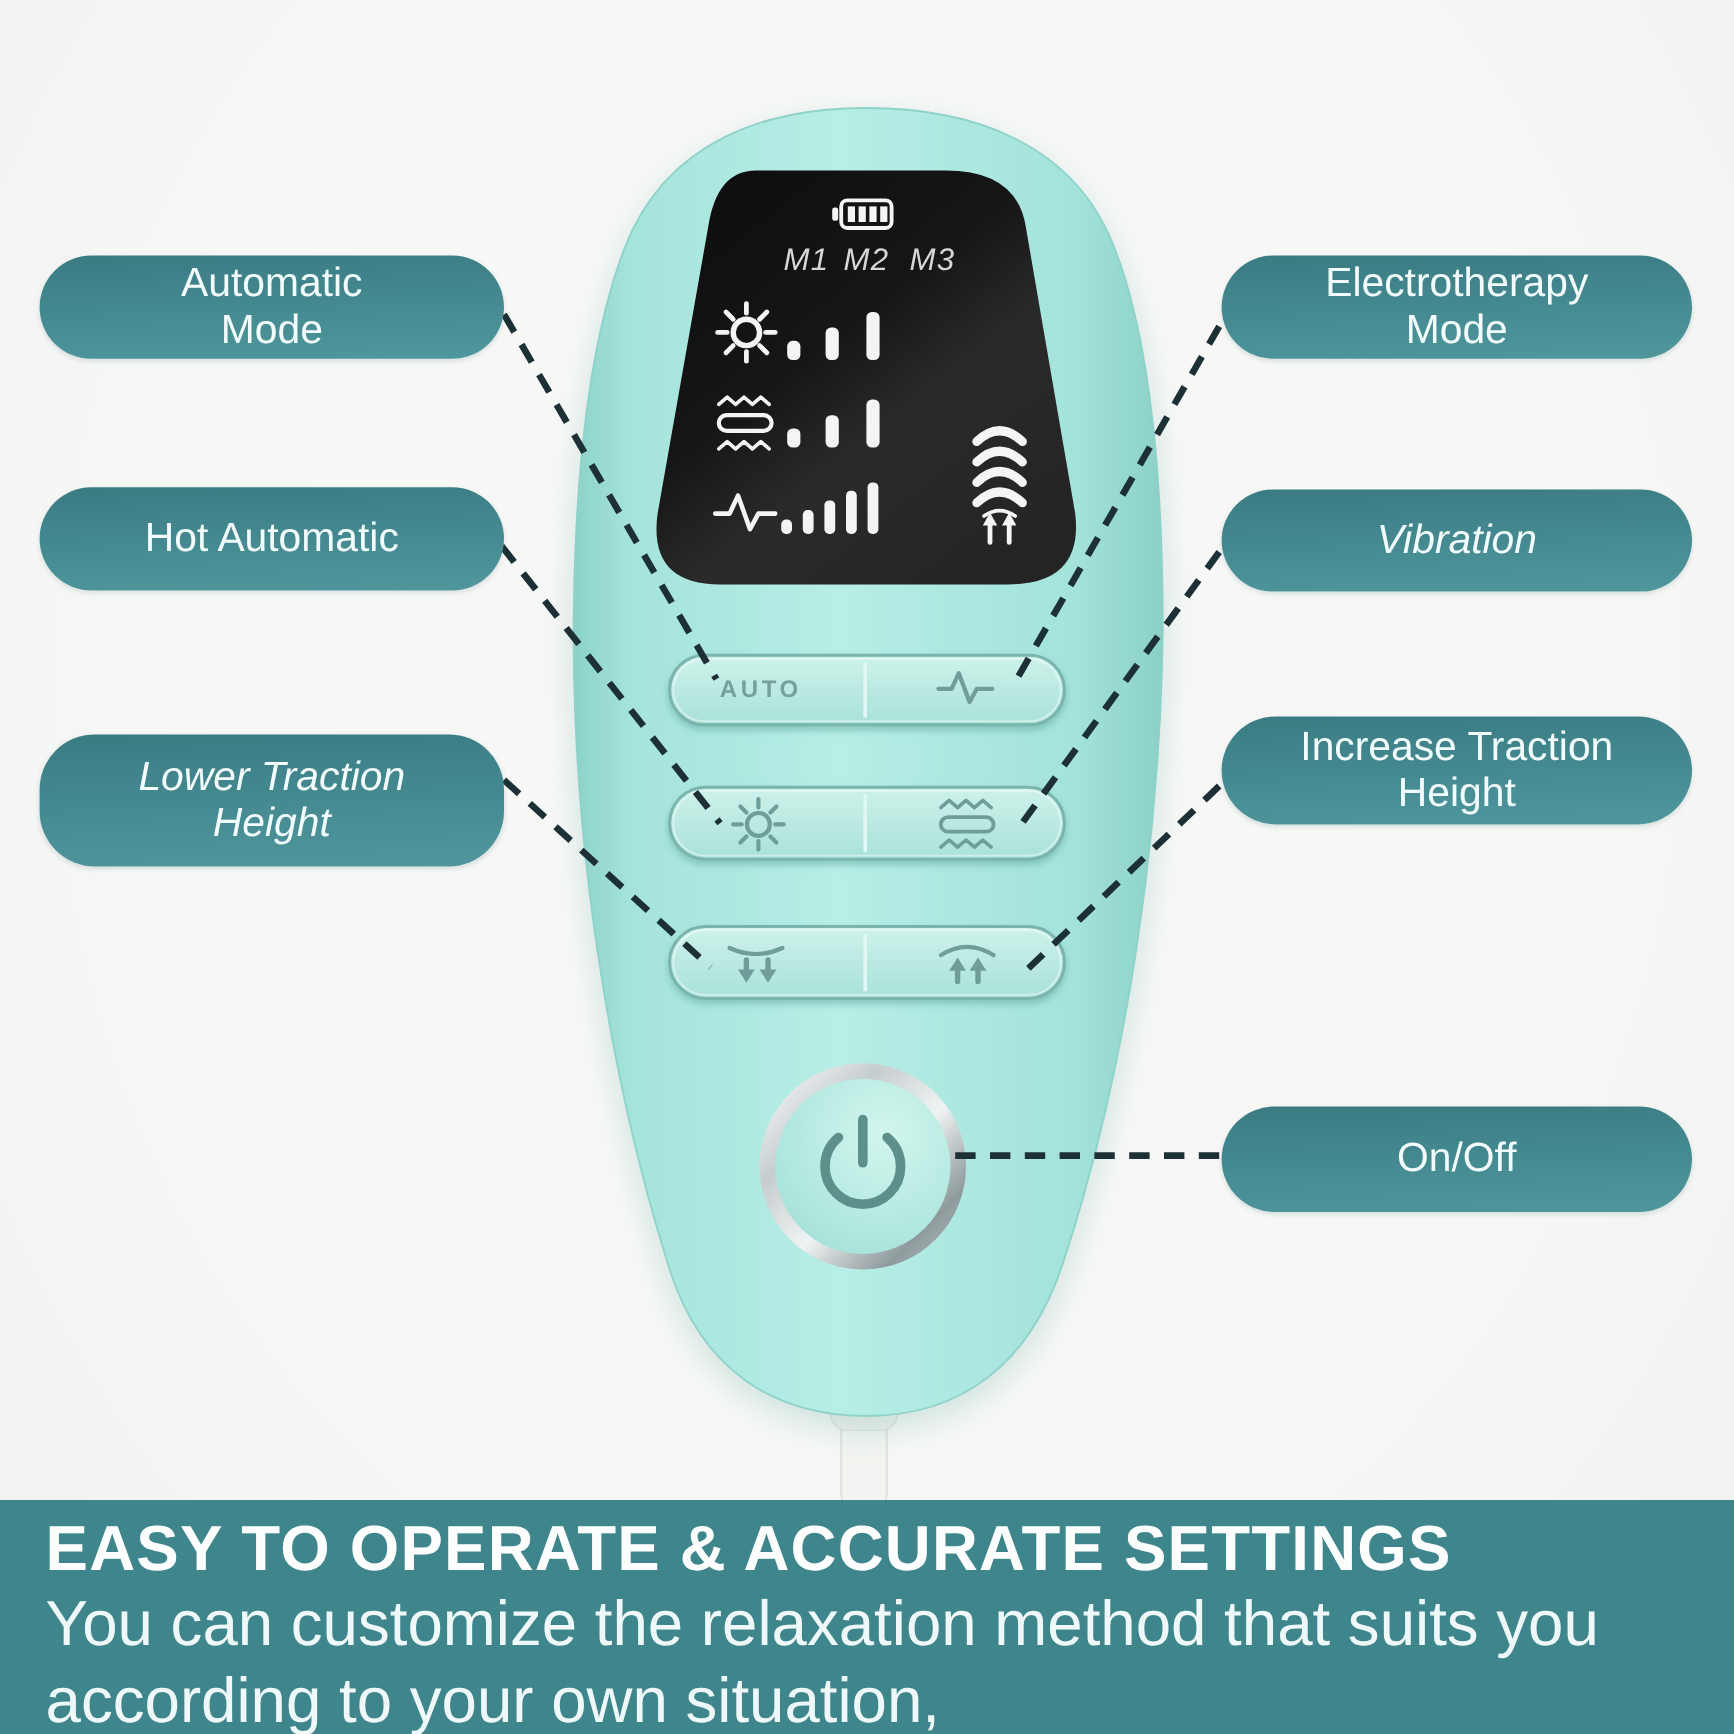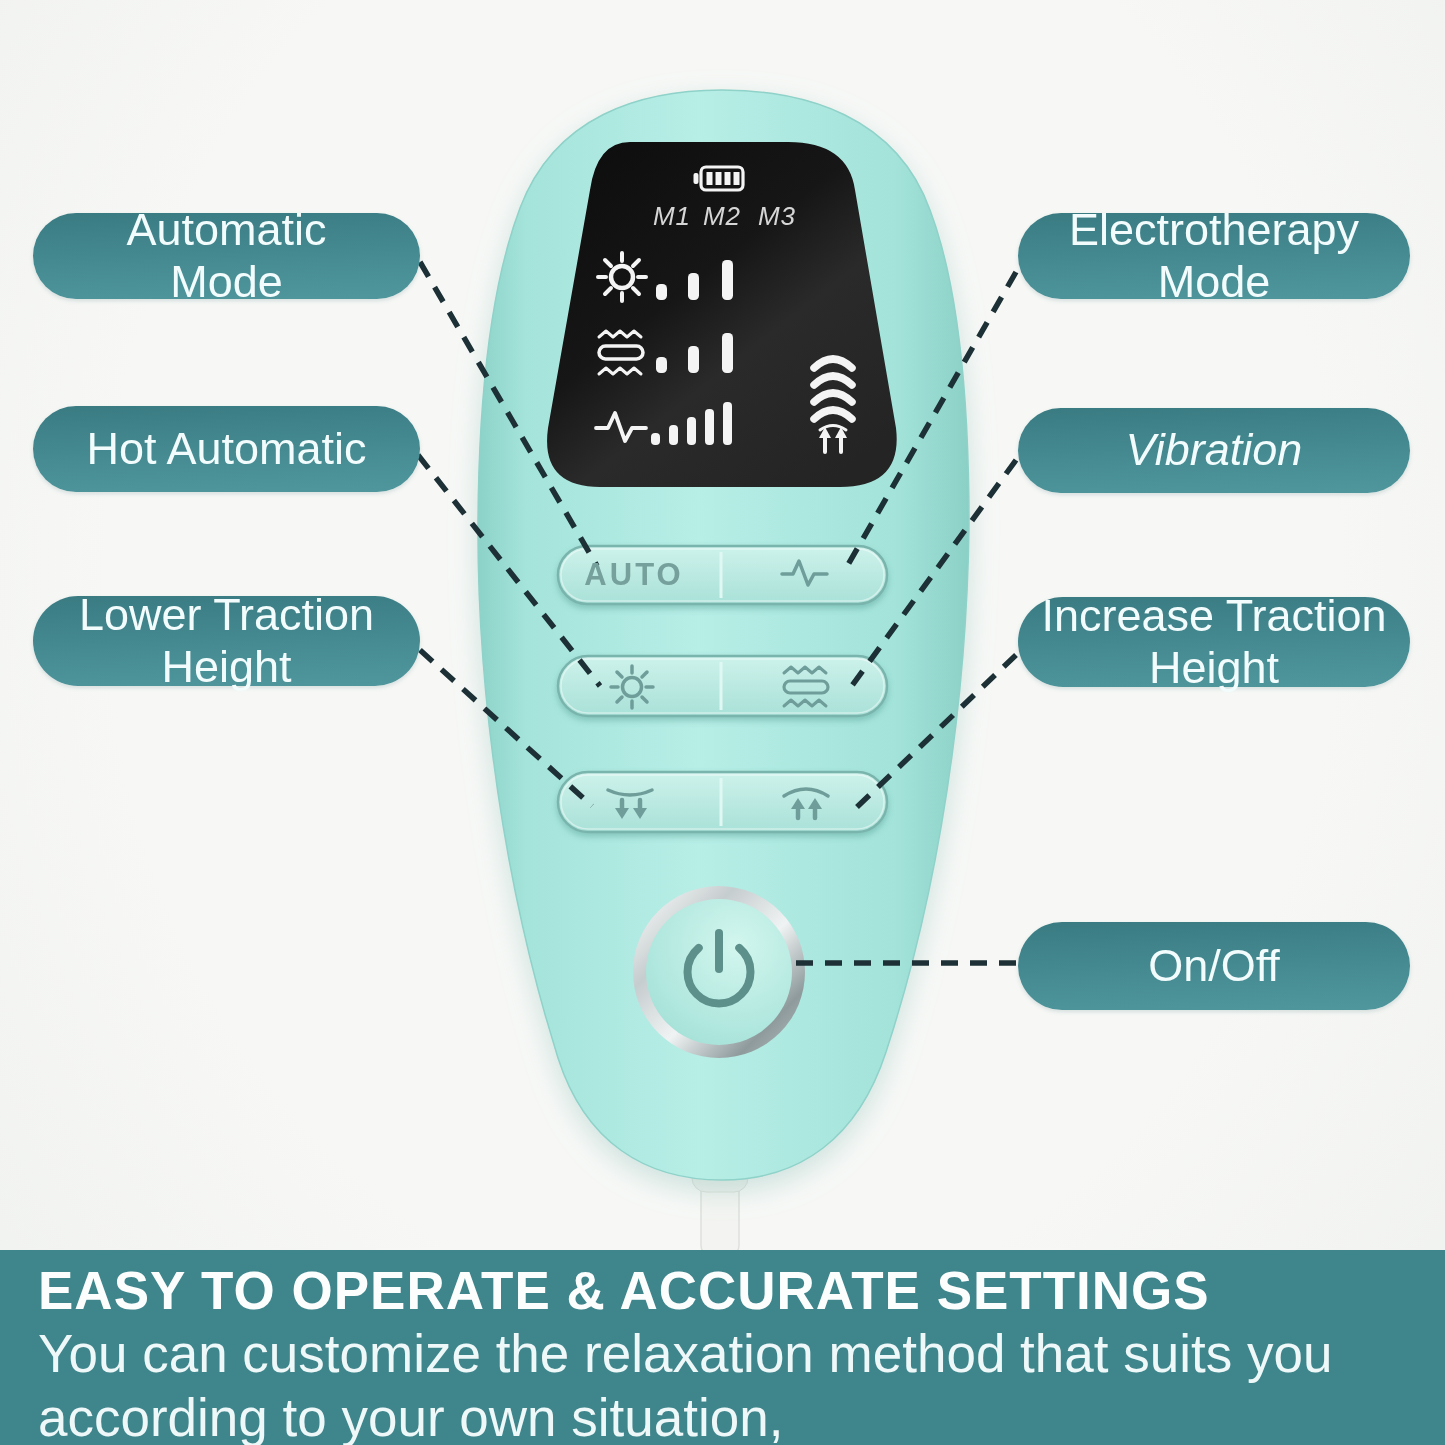--- a/index.html
+++ b/index.html
@@ -4,32 +4,32 @@
 <style>
   html,body{margin:0;padding:0;background:#e9eae8;}
   .canvas{
     position:relative;width:1445px;height:1445px;overflow:hidden;
     background:radial-gradient(ellipse at 50% 40%, #f7f8f6 60%, #eff1ee 100%);
     font-family:"Liberation Sans", sans-serif;
   }
   svg{position:absolute;left:0;top:0;}
   .callout{
     position:absolute;display:flex;align-items:center;justify-content:center;
-    text-align:center;color:#f2fcfc;font-size:45px;line-height:1.16;
+    text-align:center;color:#f2fcfc;font-size:34px;line-height:1.16;
     border-radius:46px;white-space:pre-line;
     background:linear-gradient(178deg,#3a7b82 0%,#478c93 58%,#4f969d 100%);
     box-shadow:0 2px 4px rgba(60,110,110,0.18);
   }
   .screen-label{
     position:absolute;transform:translateX(-50%);
     color:#d6d6d6;font-size:26px;letter-spacing:1px;font-style:italic;
   }
   .auto-label{
     position:absolute;transform:translate(-50%,-50%);
-    color:#76a09b;font-size:31px;font-weight:bold;letter-spacing:3px;
+    color:#76a09b;font-size:20px;font-weight:bold;letter-spacing:3px;
   }
   .banner{
     position:absolute;left:0;top:1250px;width:1445px;height:195px;
     background:#3e858c;color:#fdffff;
   }
   .banner-title{
     position:absolute;left:38px;top:10px;font-size:53px;font-weight:bold;
     letter-spacing:1px;color:#fcfefe;
   }
   .banner-body{
@@ -231,21 +231,21 @@
 </svg>
 
 <span class="screen-label" style="left:672px;top:201px;">M1</span>
 <span class="screen-label" style="left:722px;top:201px;">M2</span>
 <span class="screen-label" style="left:777px;top:201px;">M3</span>
 <span class="auto-label" style="left:634px;top:575px;">AUTO</span>
 
 <div class="callout" style="left:33px;top:213px;width:387px;height:86px;">Automatic
 Mode</div>
 <div class="callout" style="left:33px;top:406px;width:387px;height:86px;">Hot Automatic</div>
-<div class="callout" style="left:33px;top:596px;width:387px;height:90px;">Lower Traction
+<div class="callout" style="left:33px;top:612px;width:387px;height:110px;font-style:italic;">Lower Traction
 Height</div>
 <div class="callout" style="left:1018px;top:213px;width:392px;height:86px;">Electrotherapy
 Mode</div>
 <div class="callout" style="left:1018px;top:408px;width:392px;height:85px;font-style:italic;">Vibration</div>
 <div class="callout" style="left:1018px;top:597px;width:392px;height:90px;">Increase Traction
 Height</div>
 <div class="callout" style="left:1018px;top:922px;width:392px;height:88px;text-align:center;">On/Off</div>
 
 <div class="banner">
   <div class="banner-title">EASY TO OPERATE &amp; ACCURATE SETTINGS</div>

